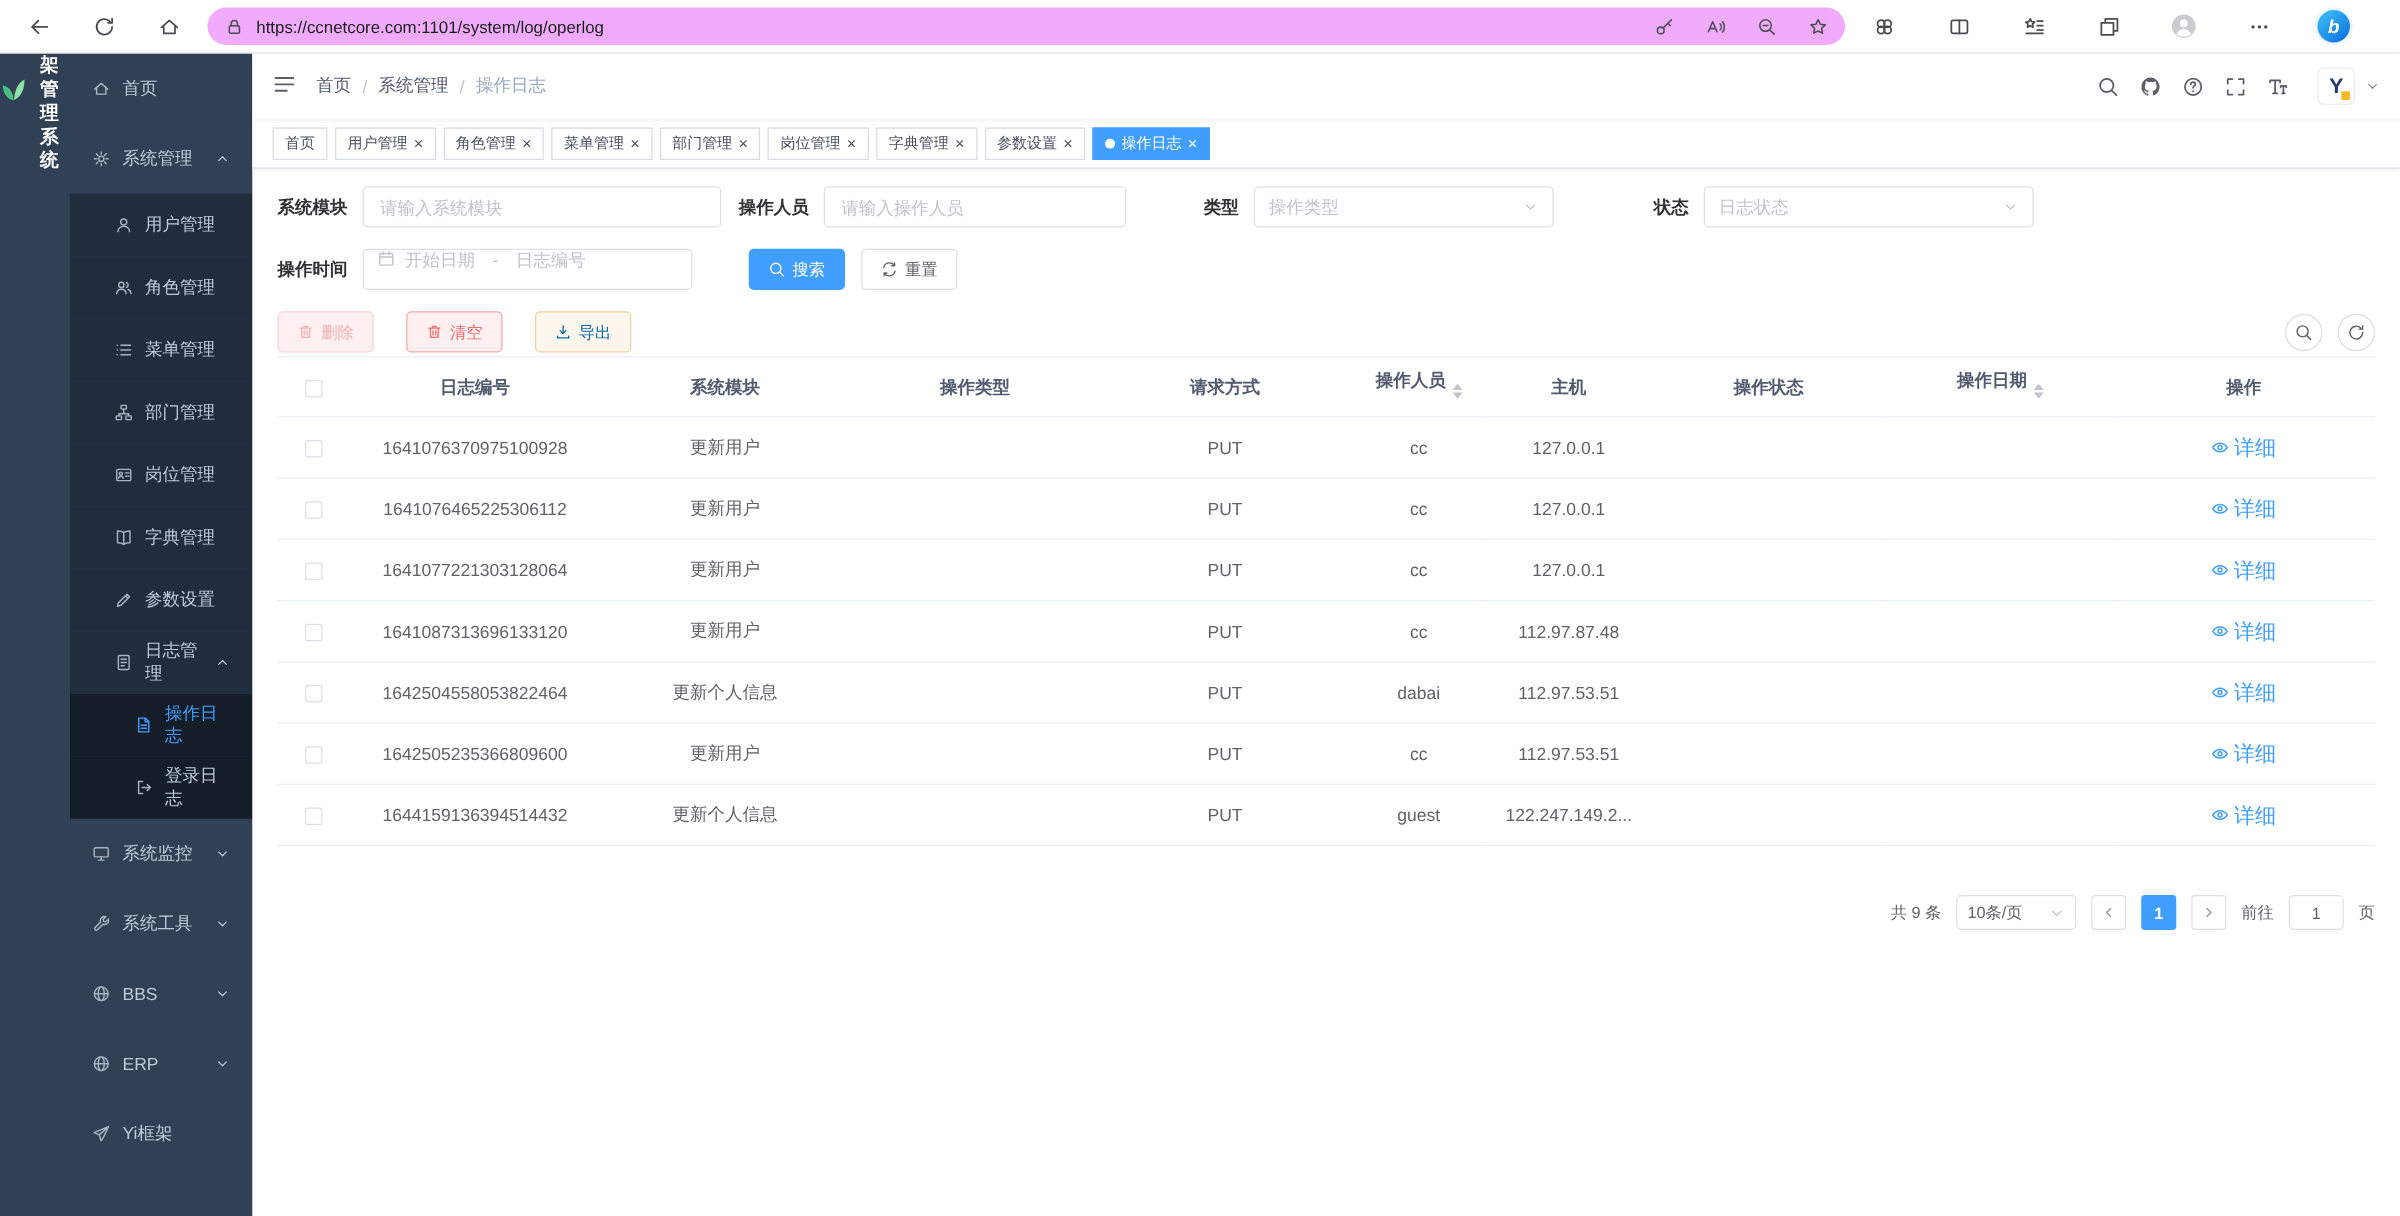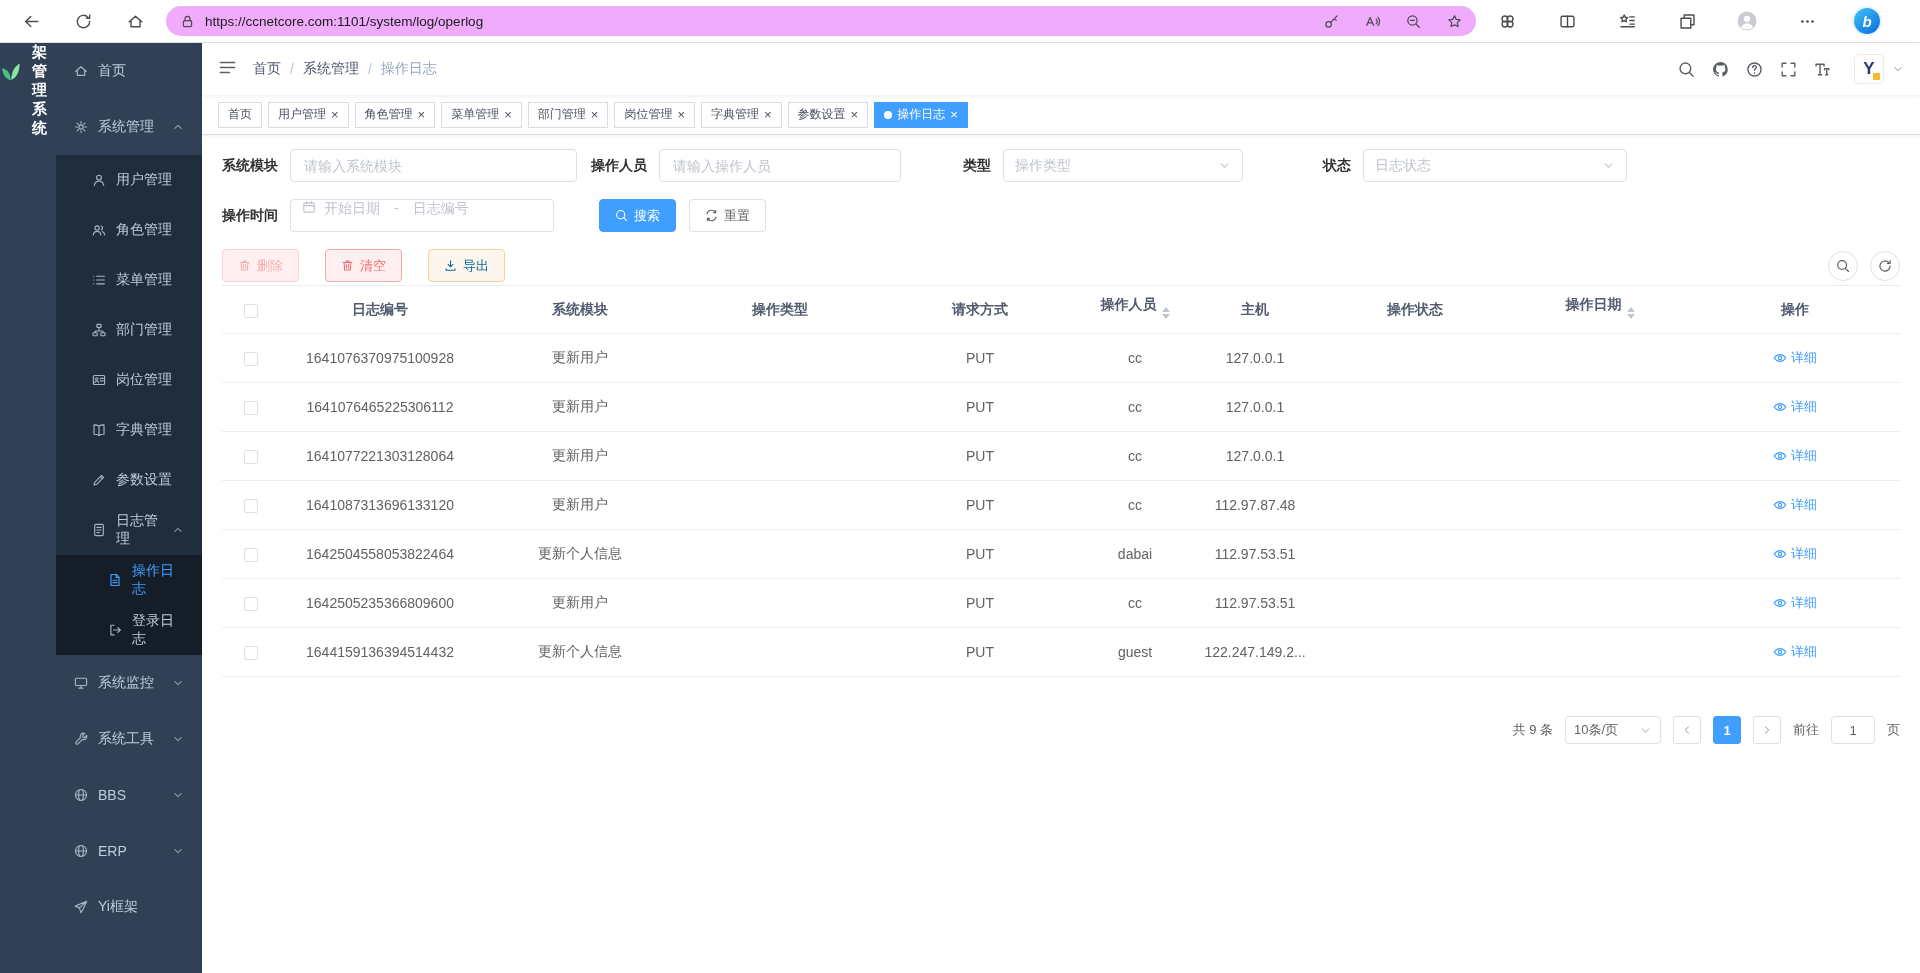--- a/index.html
+++ b/index.html
@@ -94,21 +94,21 @@
   .circle-btn .svg-icon{width:14px;height:14px}
 
   
   .log-table{width:100%;border-collapse:collapse;table-layout:fixed;margin-top:3px}
   .log-table th{height:48px;border-top:1px solid #ebeef5;border-bottom:1px solid #ebeef5;color:#515a6e;font-size:14px;font-weight:bold;text-align:center;padding:0 4px;white-space:nowrap}
   .log-table td{height:49px;border-bottom:1px solid #ebeef5;color:#606266;font-size:14px;text-align:center;padding:0 4px;white-space:nowrap;overflow:hidden;text-overflow:ellipsis}
   .checkbox{width:14px;height:14px;border:1px solid #dcdfe6;border-radius:2px;background:#fff;display:inline-block;vertical-align:middle;cursor:pointer}
   .sort-caret{display:inline-flex;flex-direction:column;margin-left:5px;vertical-align:-3px}
   .sort-caret .c-up{width:0;height:0;border:4px solid transparent;border-bottom:5px solid #c0c4cc;margin-bottom:2px}
   .sort-caret .c-down{width:0;height:0;border:4px solid transparent;border-top:5px solid #c0c4cc}
-  .detail-link{color:#409eff;display:inline-flex;align-items:center;gap:4px;cursor:pointer;font-size:13px}
+  .detail-link{color:#409eff;display:inline-flex;align-items:center;gap:4px;cursor:pointer;font-size:17px}
   .detail-link .svg-icon{width:14px;height:14px}
 
   
   .pagination{display:flex;align-items:center;justify-content:flex-end;margin-top:39px;gap:12px;color:#606266;font-size:13px}
   .pg-size{width:96px;height:28px;border:1px solid #dcdfe6;border-radius:4px;display:flex;align-items:center;justify-content:space-between;padding:0 8px;cursor:pointer;color:#606266;background:#fff}
   .pg-btn{min-width:28px;height:28px;border:1px solid #dcdfe6;border-radius:3px;display:inline-flex;align-items:center;justify-content:center;color:#8b919a;background:#fff;cursor:pointer}
   .pg-btn .svg-icon{width:12px;height:12px}
   .pg-btn.active{background:#409eff;border-color:#409eff;color:#fff;font-weight:bold}
   .pg-input{width:44px;height:28px;border:1px solid #dcdfe6;border-radius:4px;text-align:center;font-size:13px;color:#606266;outline:none;font-family:inherit}
 </style>

